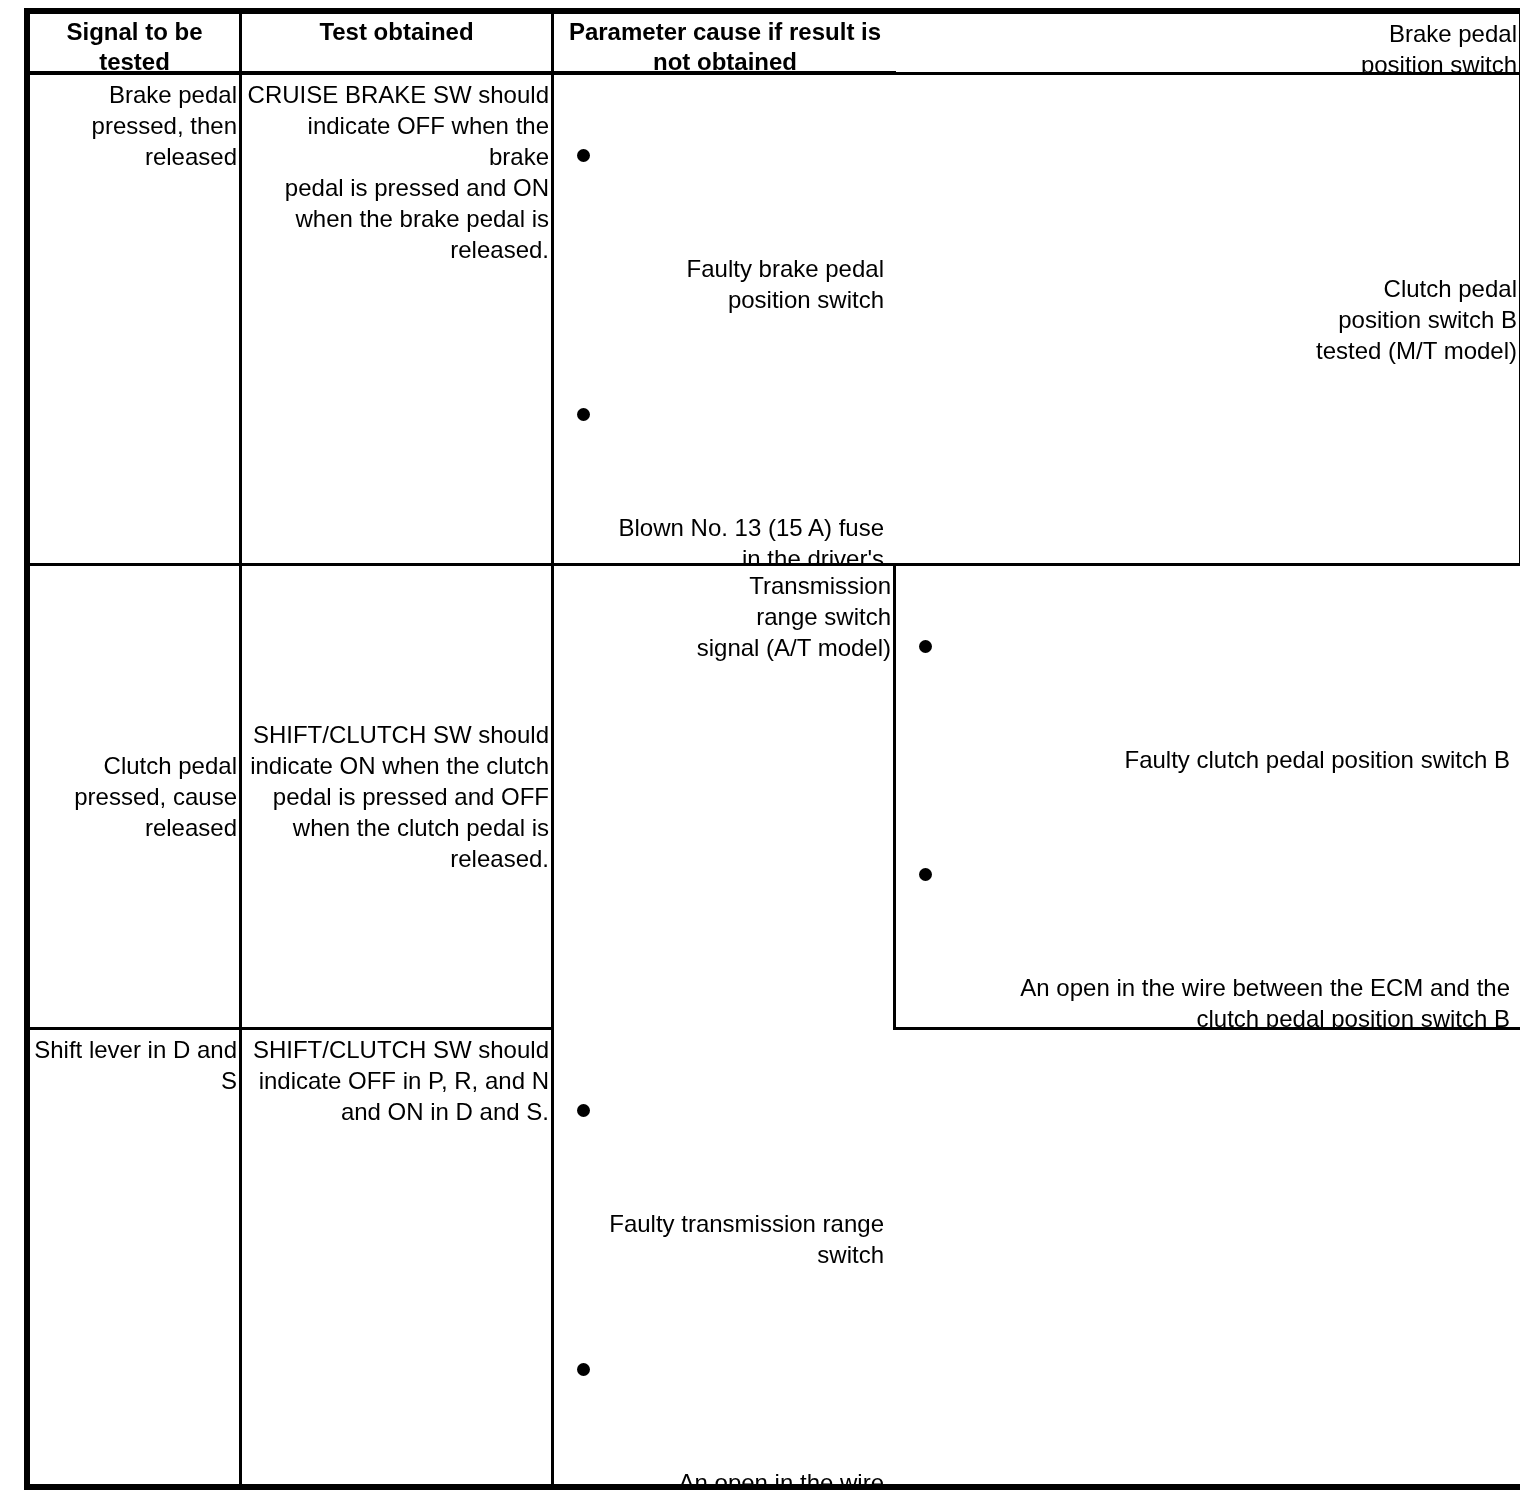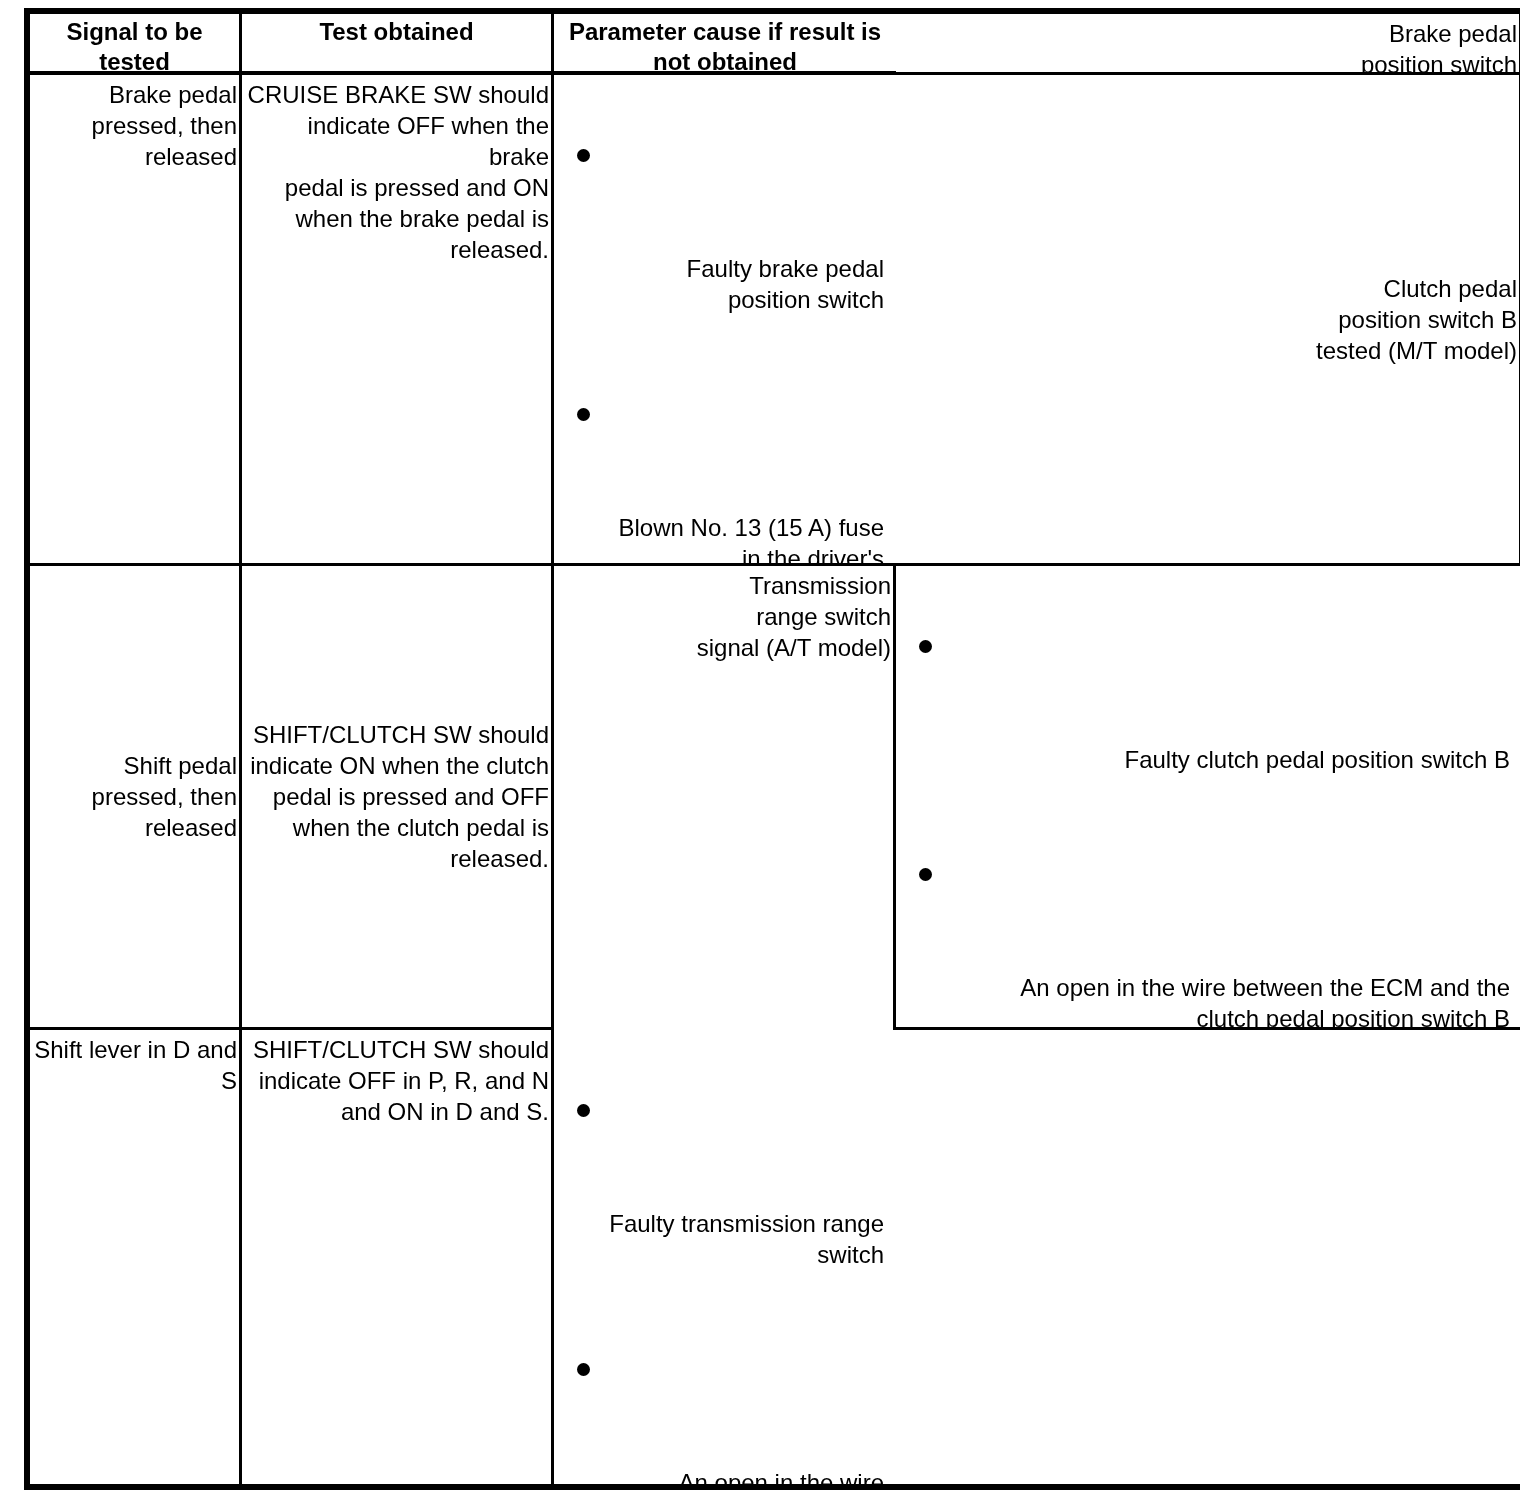--- a/index.html
+++ b/index.html
@@ -86,21 +86,21 @@
     
     
   </div>
 
   <div class="cell vcenter">
     <div class="inner">Clutch pedal
 position switch B
 tested (M/T model)</div>
   </div>
   <div class="cell vcenter">
-    <div class="inner">Shift pedal pressed, then
+    <div class="inner">Clutch pedal pressed, cause
 released</div>
   </div>
   <div class="cell vcenter">
     <div class="inner">SHIFT/CLUTCH SW should
 indicate ON when the clutch
 pedal is pressed and OFF
 when the clutch pedal is
 released.</div>
   </div>
   <div class="cell txt lastrow">Transmission

